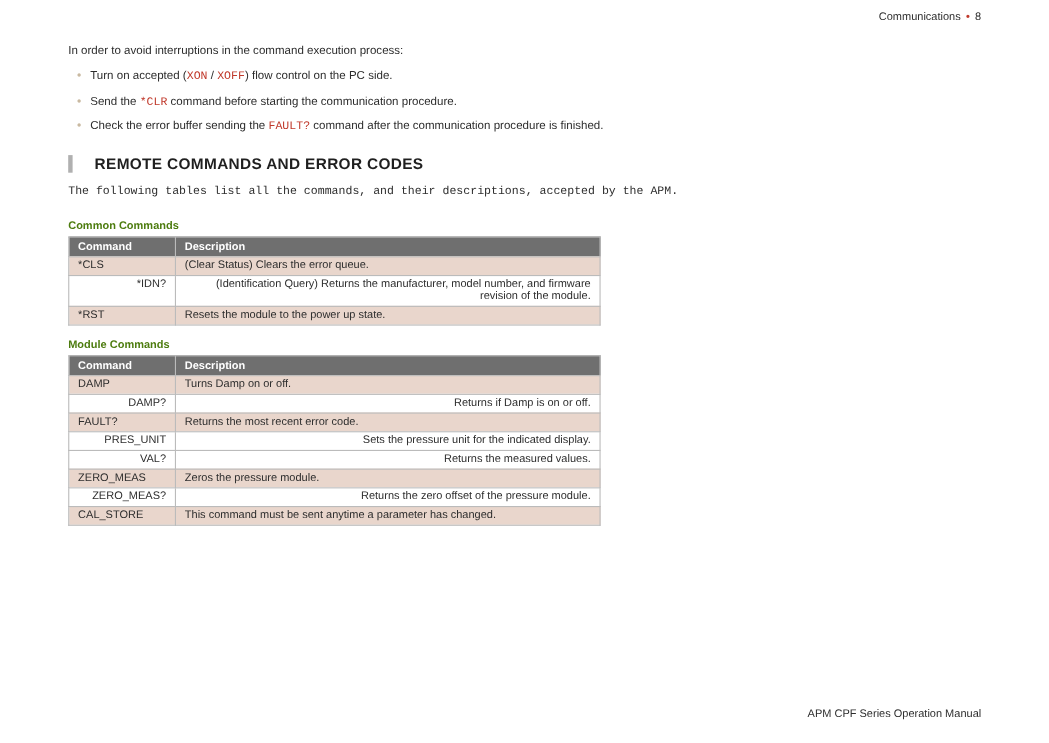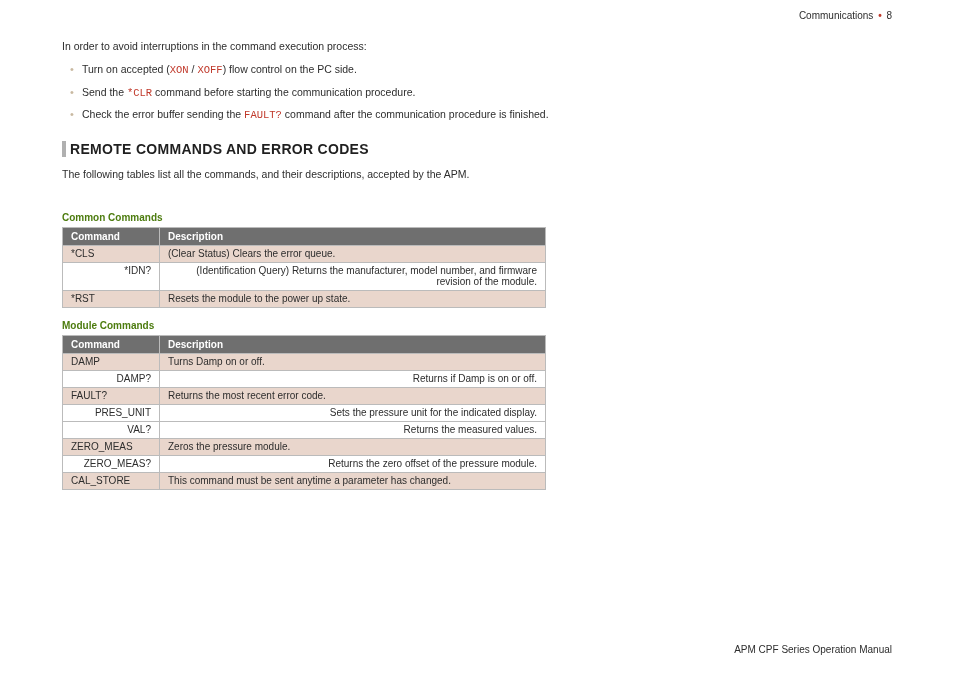--- a/index.html
+++ b/index.html
@@ -64,30 +64,31 @@
     color: #c9b9a1;
     font-size: 11px;
   }
   .mono {
     font-family: "Consolas", "Courier New", monospace;
     color: #c0392b;
     font-size: 10.5px;
   }
   h2.section-heading {
     margin: 10px 0 10px 0;
-    padding-left: 4px;
+    padding-left: 20px;
     border-left: 4px solid #b0b0b0;
     font-size: 14px;
     font-weight: 700;
     letter-spacing: 0.3px;
     color: #1f1f1f;
   }
   .section-desc {
     font-size: 10.5px;
-    margin-bottom: 32px;
+    margin-bottom: 20px;
+    font-family: Liberation Mono, monospace;
   }
   h3.sub-heading {
     margin: 10px 0 4px 0;
     font-size: 10px;
     font-weight: 700;
     color: #4d7c0f;
   }
   table.cmd-table {
     border-collapse: collapse;
     width: 484px;

